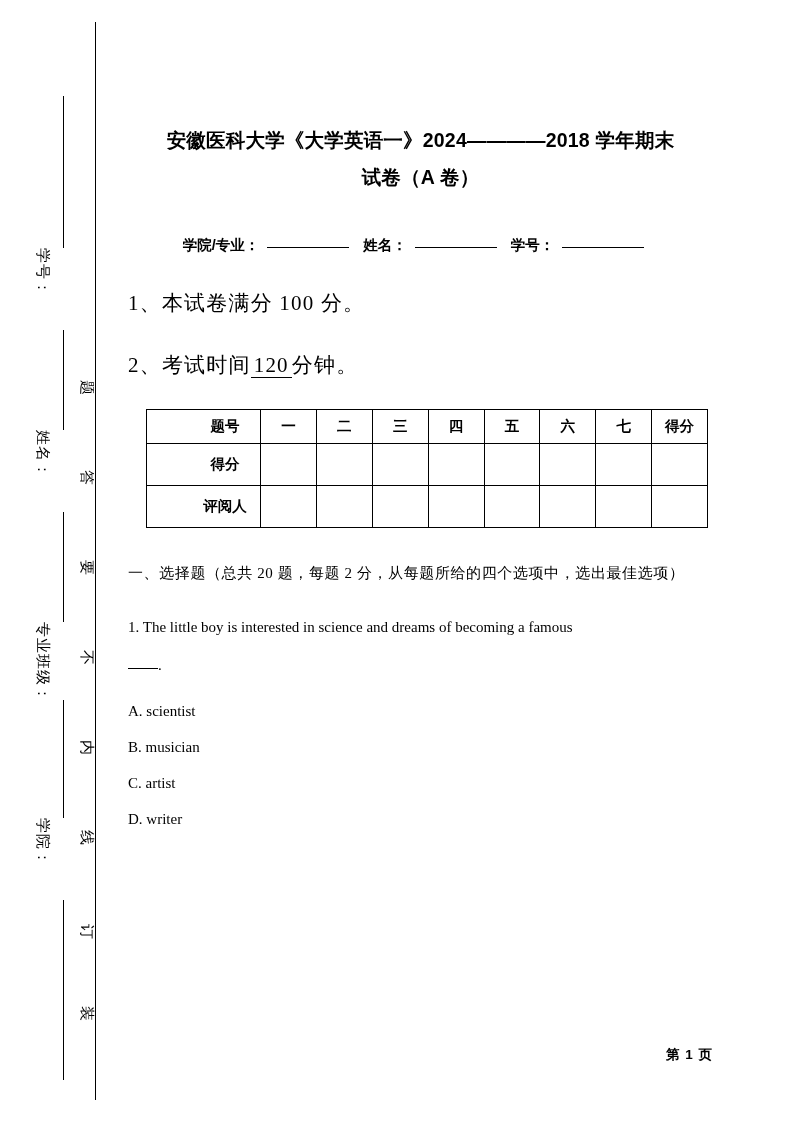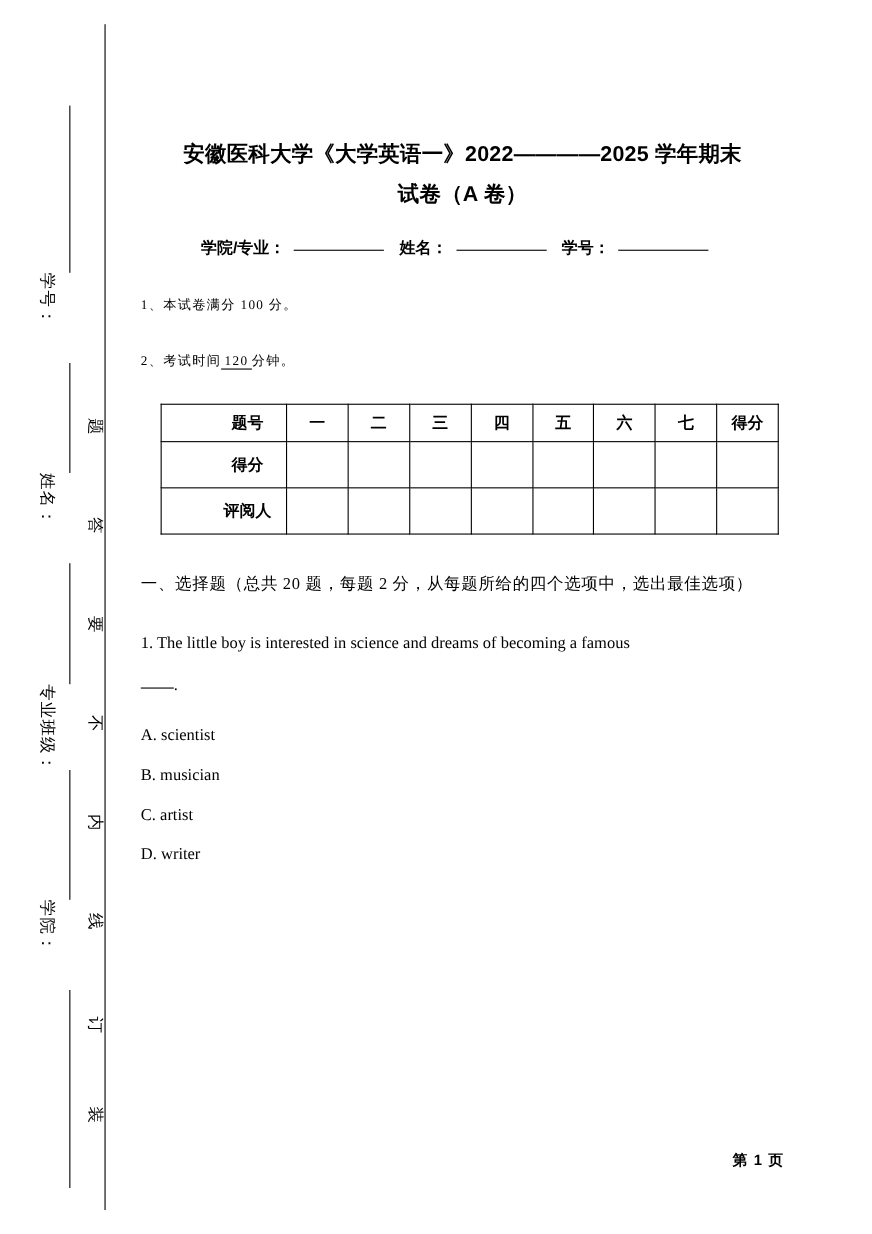--- a/index.html
+++ b/index.html
@@ -90,21 +90,21 @@
     padding-top: 122px;
     font-family: "Liberation Sans", "DejaVu Sans", sans-serif;
     font-weight: bold;
     font-size: 19.5px;
     line-height: 37px;
     text-align: center;
     letter-spacing: 0.2px;
   }
 
   .header-fields {
-    margin-top: 20px;
+    margin-top: 40px;
     text-align: center;
     font-family: "Liberation Sans", "DejaVu Sans", sans-serif;
     font-weight: bold;
     font-size: 14.5px;
     white-space: nowrap;
   }
   .header-fields .fld { margin-right: 6px; }
   .header-fields .blank-line {
     display: inline-block;
     width: 82px;
@@ -113,21 +113,21 @@
     vertical-align: 2px;
   }
 
   .notes-heading {
     margin: 30px 0 0 0;
     font-size: 15px;
     letter-spacing: 1.5px;
   }
   .note-line {
     margin: 34px 0 0 0;
-    font-size: 12px;
+    font-size: 21px;
     letter-spacing: 1.2px;
   }
   .note-line .ul {
     border-bottom: 1px solid #000;
     padding: 0 3px;
   }
 
   
   #score-table {
     margin: 30px 0 0 18px;
@@ -206,21 +206,21 @@
   <div class="vglyph" style="top:648px">不</div>
   <div class="vglyph" style="top:738px">内</div>
   <div class="vglyph" style="top:828px">线</div>
   <div class="vglyph" style="top:922px">订</div>
   <div class="vglyph" style="top:1004px">装</div>
 </div>
 
 <div id="page-body">
 
   <h1 class="doc-title">
-    <span>安徽医科大学《大学英语一》2022————2025 学年期末</span><br>
+    <span>安徽医科大学《大学英语一》2024————2018 学年期末</span><br>
     <span>试卷（A 卷）</span>
   </h1>
 
   <div class="header-fields">
     <span class="fld">学院/专业：</span><span class="blank-line"></span><span class="fld">姓名：</span><span class="blank-line"></span><span class="fld">学号：</span><span class="blank-line"></span>
   </div>
 
 
   <p class="note-line">1、本试卷满分 100 分。</p>
 

